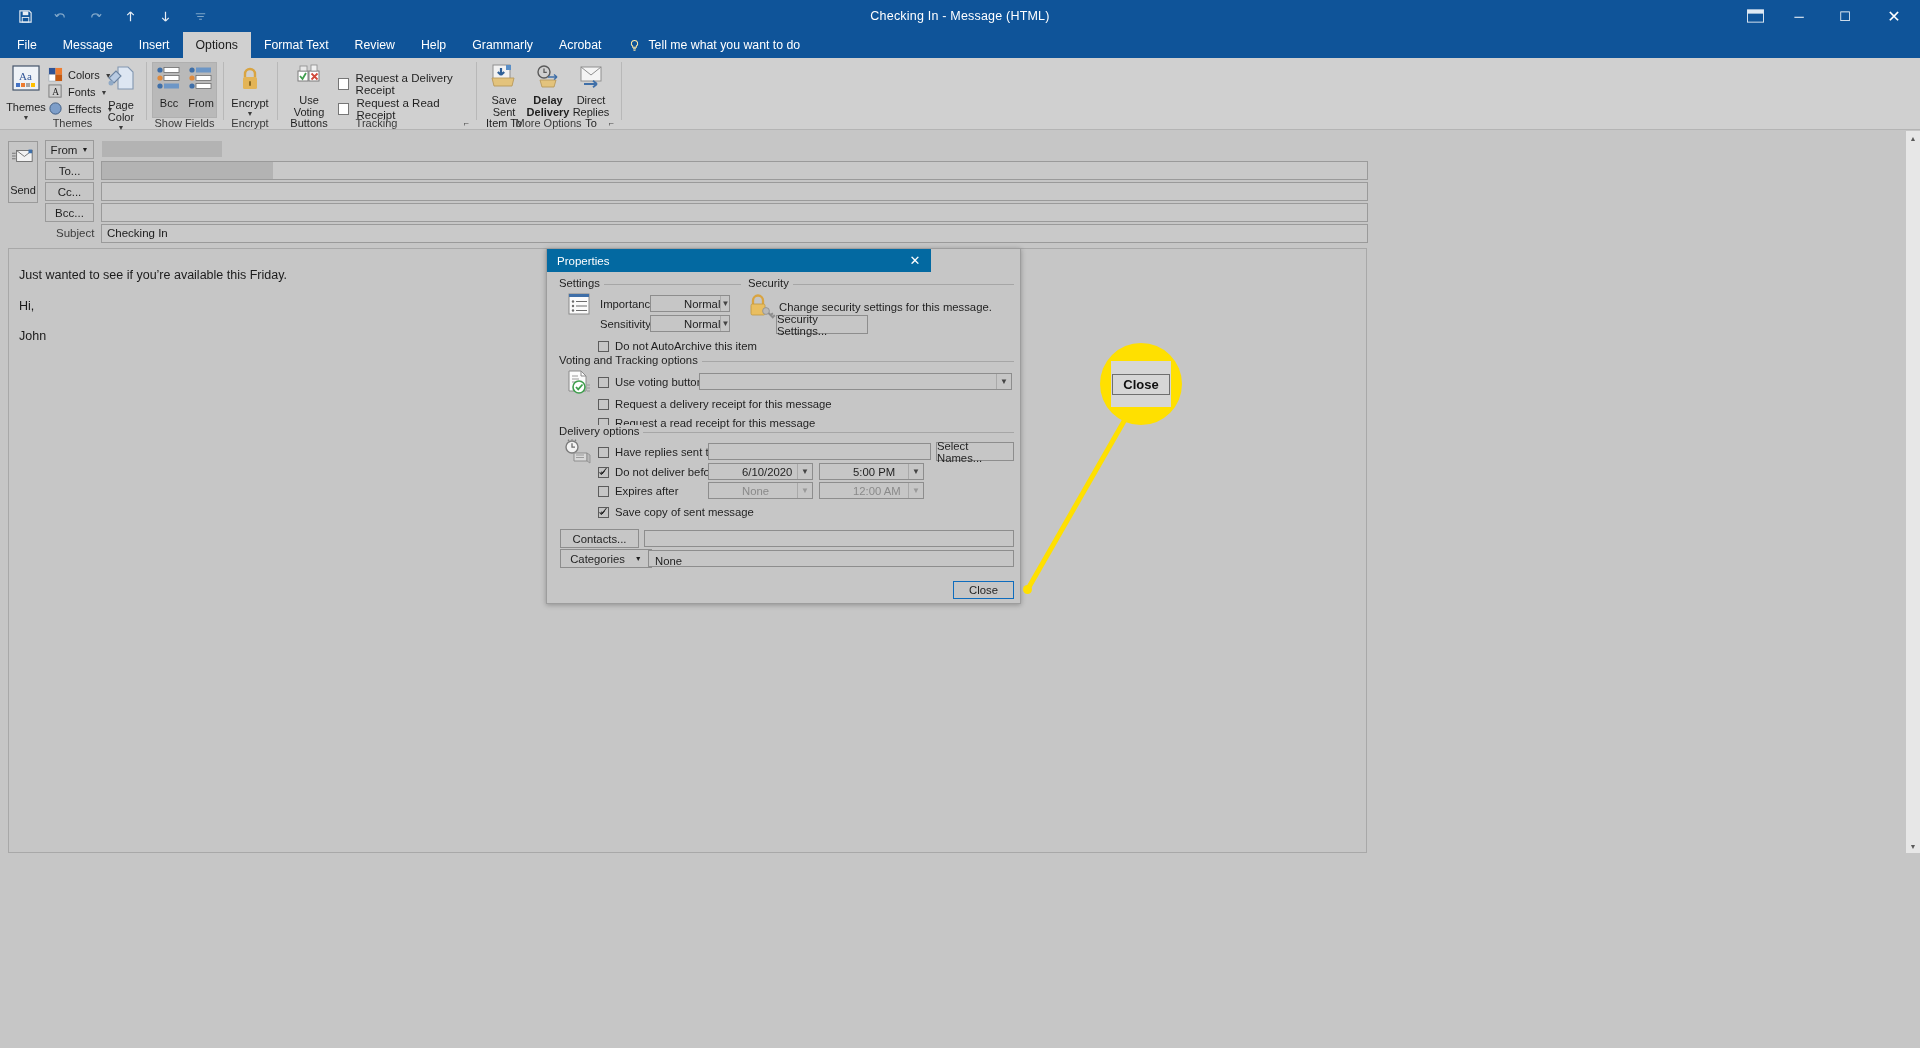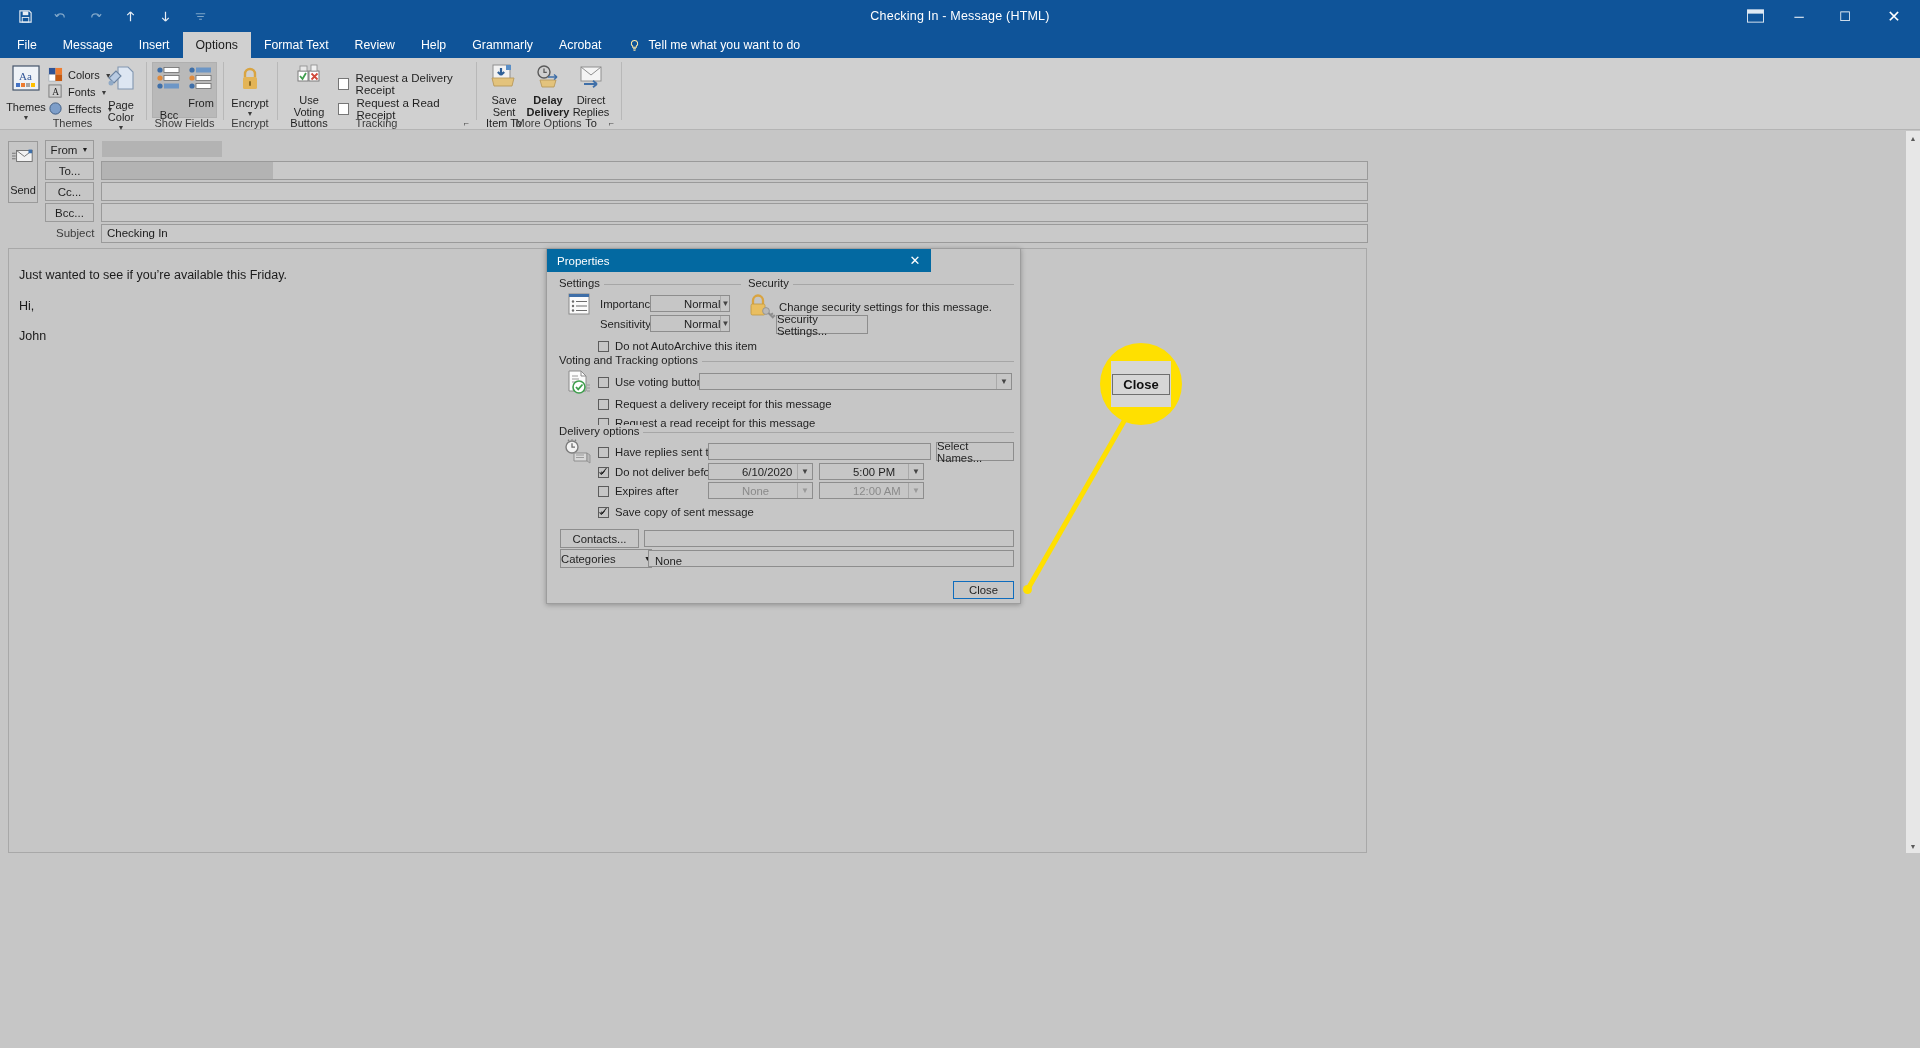--- a/index.html
+++ b/index.html
@@ -325,21 +325,21 @@
       </span>
       <span>Page Color</span>
       <span class="caret">▼</span>
     </div>
     <div class="grp-label">Themes</div>
   </div>
   <div class="grp-sep" style="left:146px;"></div>
 
   <div class="grp" style="left:147px; width:75px;">
     <div class="sel-box" style="left:5px; top:4px; width:65px; height:56px;"></div>
-    <div class="btn-big" style="left:7px; top:8px; width:30px;gap:12px;">
+    <div class="btn-big" style="left:7px; top:8px; width:30px;">
       <span class="ico">
         <svg width="26" height="26" viewBox="0 0 26 26">
             <circle cx="4" cy="4" r="2.6" fill="#3f6fa8"></circle>
             <rect x="8" y="1.5" width="15" height="5" fill="#fff" stroke="#6c6c6c" stroke-width=".8"></rect>
             <circle cx="4" cy="12" r="2.6" fill="#e08a3c"></circle>
             <rect x="8" y="9.5" width="15" height="5" fill="#fff" stroke="#6c6c6c" stroke-width=".8"></rect>
             <circle cx="4" cy="20" r="2.6" fill="#3f6fa8"></circle>
             <rect x="8" y="17.5" width="15" height="5" fill="#6c96c6"></rect>
           </svg>
       </span>
@@ -628,21 +628,21 @@
   <div class="dcheck" style="left:51px; top:257px;">
     <span class="dbox checked"></span>
     <span>Save copy of sent message</span>
   </div>
 
   <div class="dbtn" style="left:13px; top:280px; width:79px;">Contacts...</div>
   <div class="textbox" style="left:97px; top:281px; width:370px;">
     <span class="tv"></span>
   </div>
 
-  <div class="dbtn" style="left:13px; top:300px; width:92px;justify-content:space-between;">
+  <div class="dbtn" style="left:13px; top:300px; width:92px;">
     <span>Categories</span>
     <span style="font-size:7px;">▼</span>
   </div>
   <div class="textbox" style="left:101px; top:301px; width:366px;">
     <span class="tv">None</span>
   </div>
 
   <div class="dbtn primary" style="left:406px; top:332px; width:61px; height:18px;">Close</div>
 </div>
 

